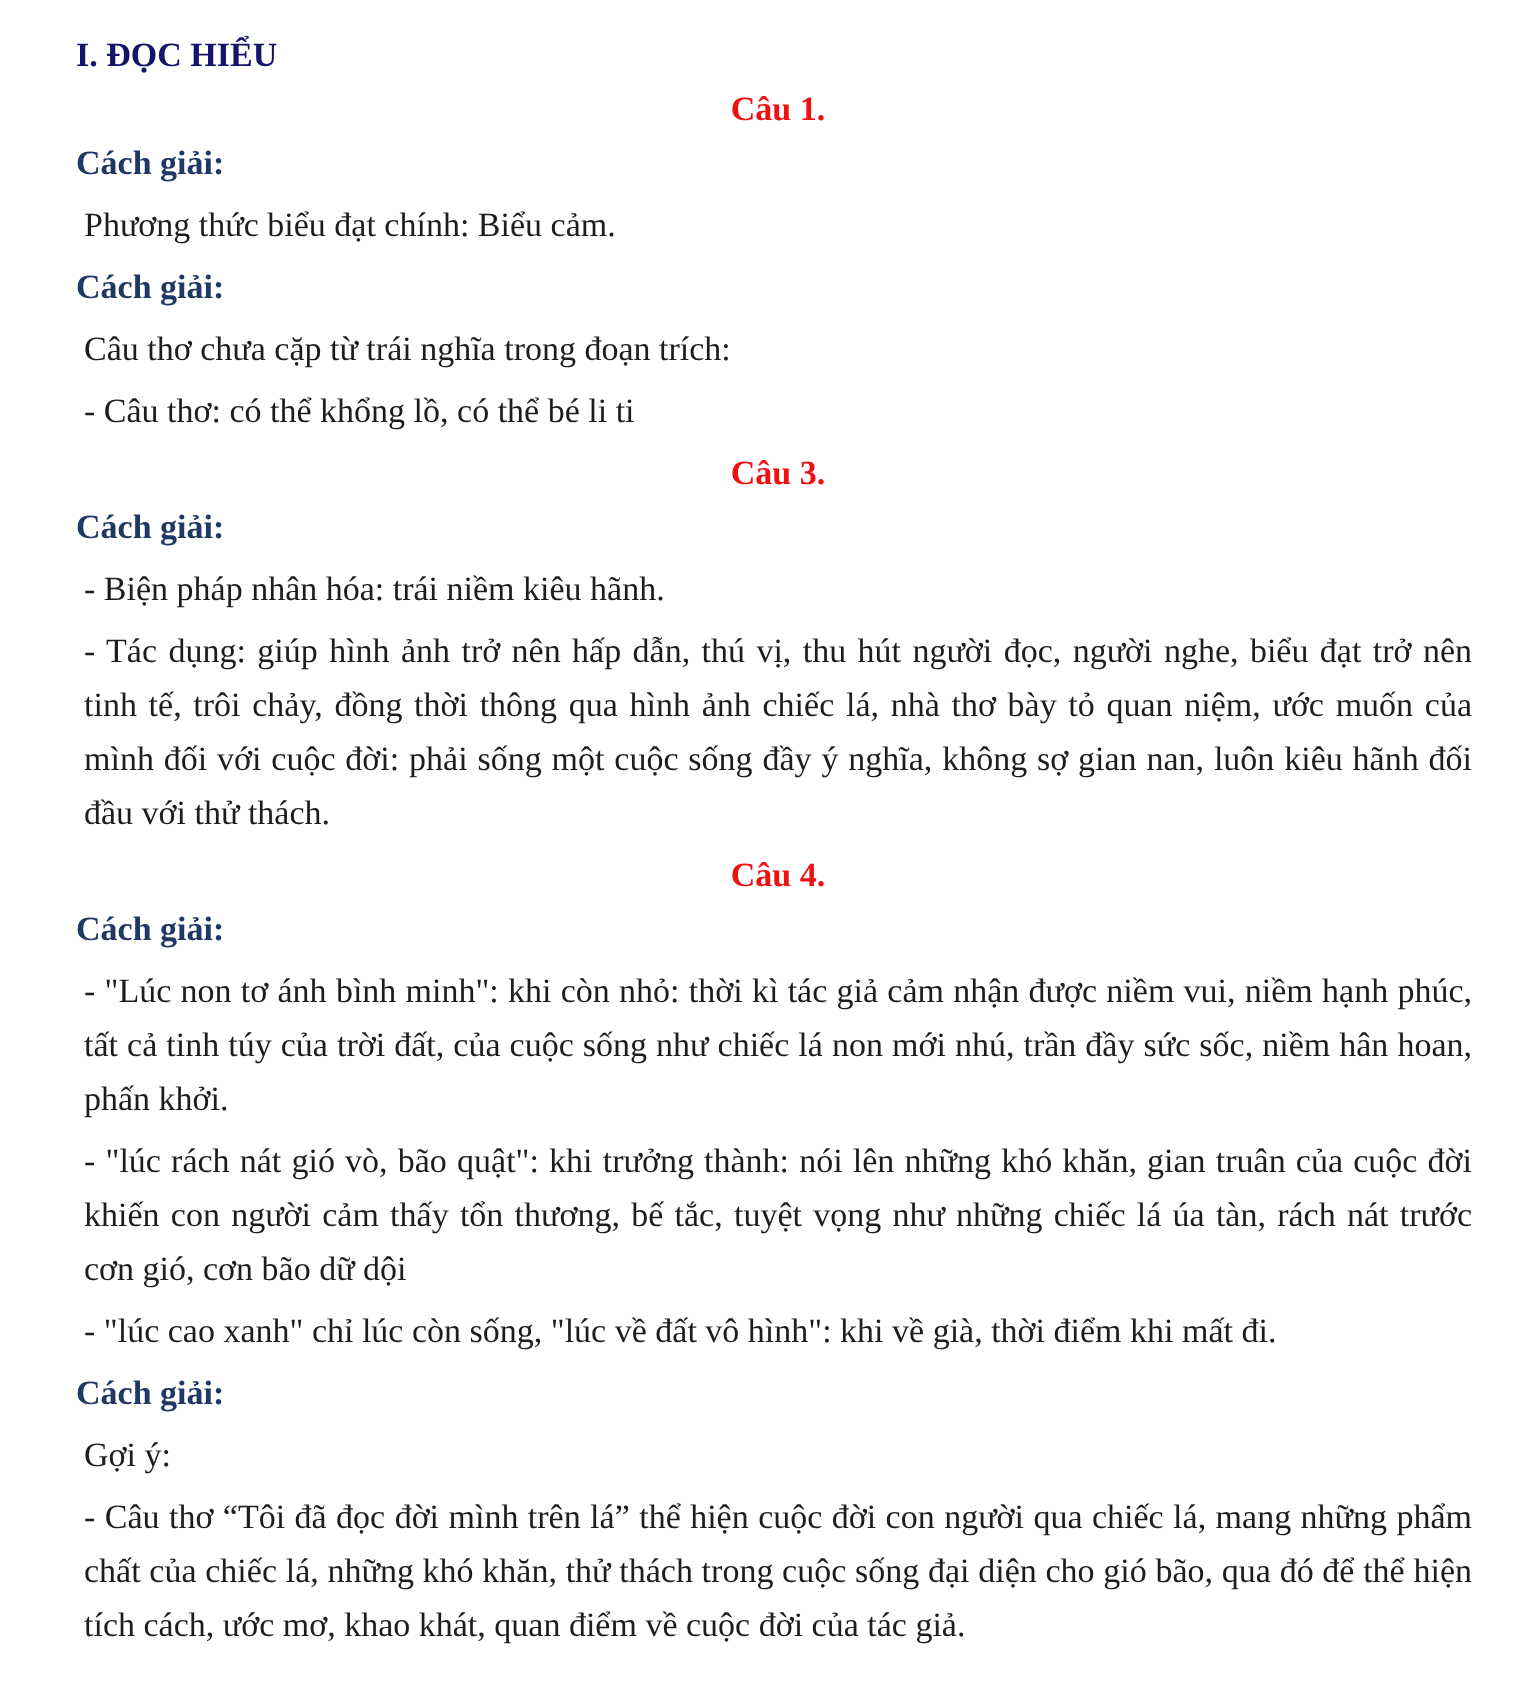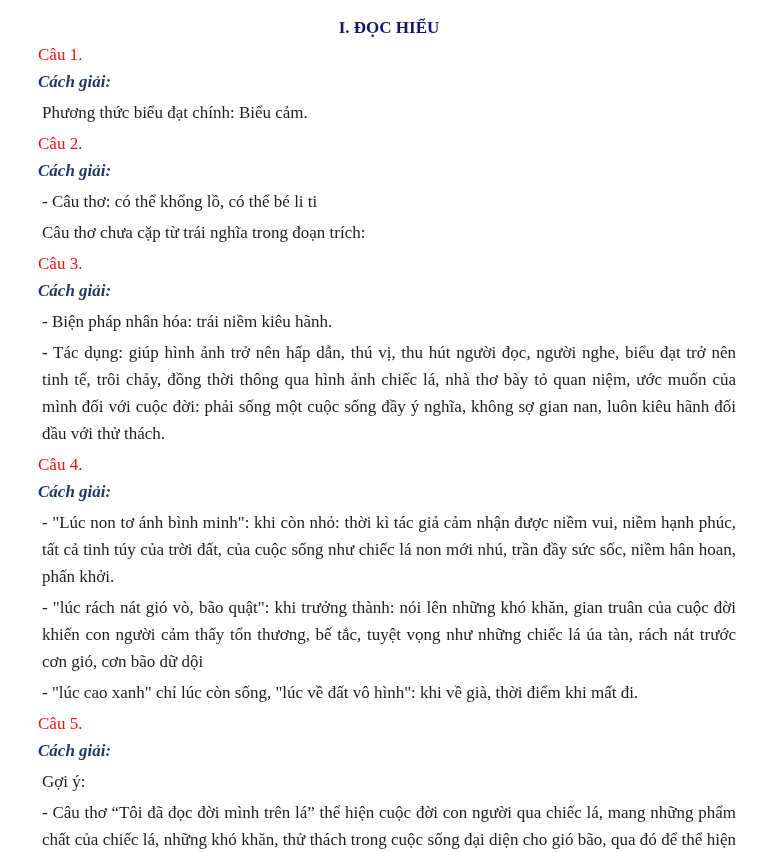--- a/index.html
+++ b/index.html
@@ -17,74 +17,71 @@
     line-height: 27px;
     color: #1d1d1d;
     overflow: hidden;
   }
   .doc-title {
     font-weight: bold;
     color: #14146a;
     margin: 0;
     font-size: 17px;
     line-height: 27px;
-    text-align: center;
   }
   .question-heading {
-    font-weight: normal;
+    font-weight: bold;
     color: #ee1111;
     margin: 0;
     font-size: 17px;
     line-height: 27px;
+    text-align: center;
   }
   .solution-label {
     font-weight: bold;
     color: #1f3864;
     margin: 0;
     font-size: 17px;
     line-height: 27px;
-    font-style: italic;
   }
   p.body-par {
     margin: 4px;
     text-align: justify;
   }
 </style>
 </head>
 <body>
 
 <h2 class="doc-title">I. ĐỌC HIỂU</h2>
 
 <section>
   <h3 class="question-heading">Câu 1.</h3>
   <h4 class="solution-label">Cách giải:</h4>
   <p class="body-par">Phương thức biểu đạt chính: Biểu cảm.</p>
 </section>
 
 <section>
-  <h3 class="question-heading">Câu 2.</h3>
   <h4 class="solution-label">Cách giải:</h4>
+  <p class="body-par">Câu thơ chưa cặp từ trái nghĩa trong đoạn trích:</p>
   <p class="body-par">- Câu thơ: có thể khổng lồ, có thể bé li ti</p>
-  <p class="body-par">Câu thơ chưa cặp từ trái nghĩa trong đoạn trích:</p>
 </section>
 
 <section>
   <h3 class="question-heading">Câu 3.</h3>
   <h4 class="solution-label">Cách giải:</h4>
   <p class="body-par">- Biện pháp nhân hóa: trái niềm kiêu hãnh.</p>
   <p class="body-par">- Tác dụng: giúp hình ảnh trở nên hấp dẫn, thú vị, thu hút người đọc, người nghe, biểu đạt trở nên tinh tế, trôi chảy, đồng thời thông qua hình ảnh chiếc lá, nhà thơ bày tỏ quan niệm, ước muốn của mình đối với cuộc đời: phải sống một cuộc sống đầy ý nghĩa, không sợ gian nan, luôn kiêu hãnh đối đầu với thử thách.</p>
 </section>
 
 <section>
   <h3 class="question-heading">Câu 4.</h3>
   <h4 class="solution-label">Cách giải:</h4>
   <p class="body-par">- "Lúc non tơ ánh bình minh": khi còn nhỏ: thời kì tác giả cảm nhận được niềm vui, niềm hạnh phúc, tất cả tinh túy của trời đất, của cuộc sống như chiếc lá non mới nhú, trần đầy sức sốc, niềm hân hoan, phấn khởi.</p>
   <p class="body-par">- "lúc rách nát gió vò, bão quật": khi trưởng thành: nói lên những khó khăn, gian truân của cuộc đời khiến con người cảm thấy tổn thương, bế tắc, tuyệt vọng như những chiếc lá úa tàn, rách nát trước cơn gió, cơn bão dữ dội</p>
   <p class="body-par">- "lúc cao xanh" chỉ lúc còn sống, "lúc về đất vô hình": khi về già, thời điểm khi mất đi.</p>
 </section>
 
 <section>
-  <h3 class="question-heading">Câu 5.</h3>
   <h4 class="solution-label">Cách giải:</h4>
   <p class="body-par">Gợi ý:</p>
   <p class="body-par">- Câu thơ “Tôi đã đọc đời mình trên lá” thể hiện cuộc đời con người qua chiếc lá, mang những phẩm chất của chiếc lá, những khó khăn, thử thách trong cuộc sống đại diện cho gió bão, qua đó để thể hiện tích cách, ước mơ, khao khát, quan điểm về cuộc đời của tác giả.</p>
 
 </section>
 
 </body></html>

